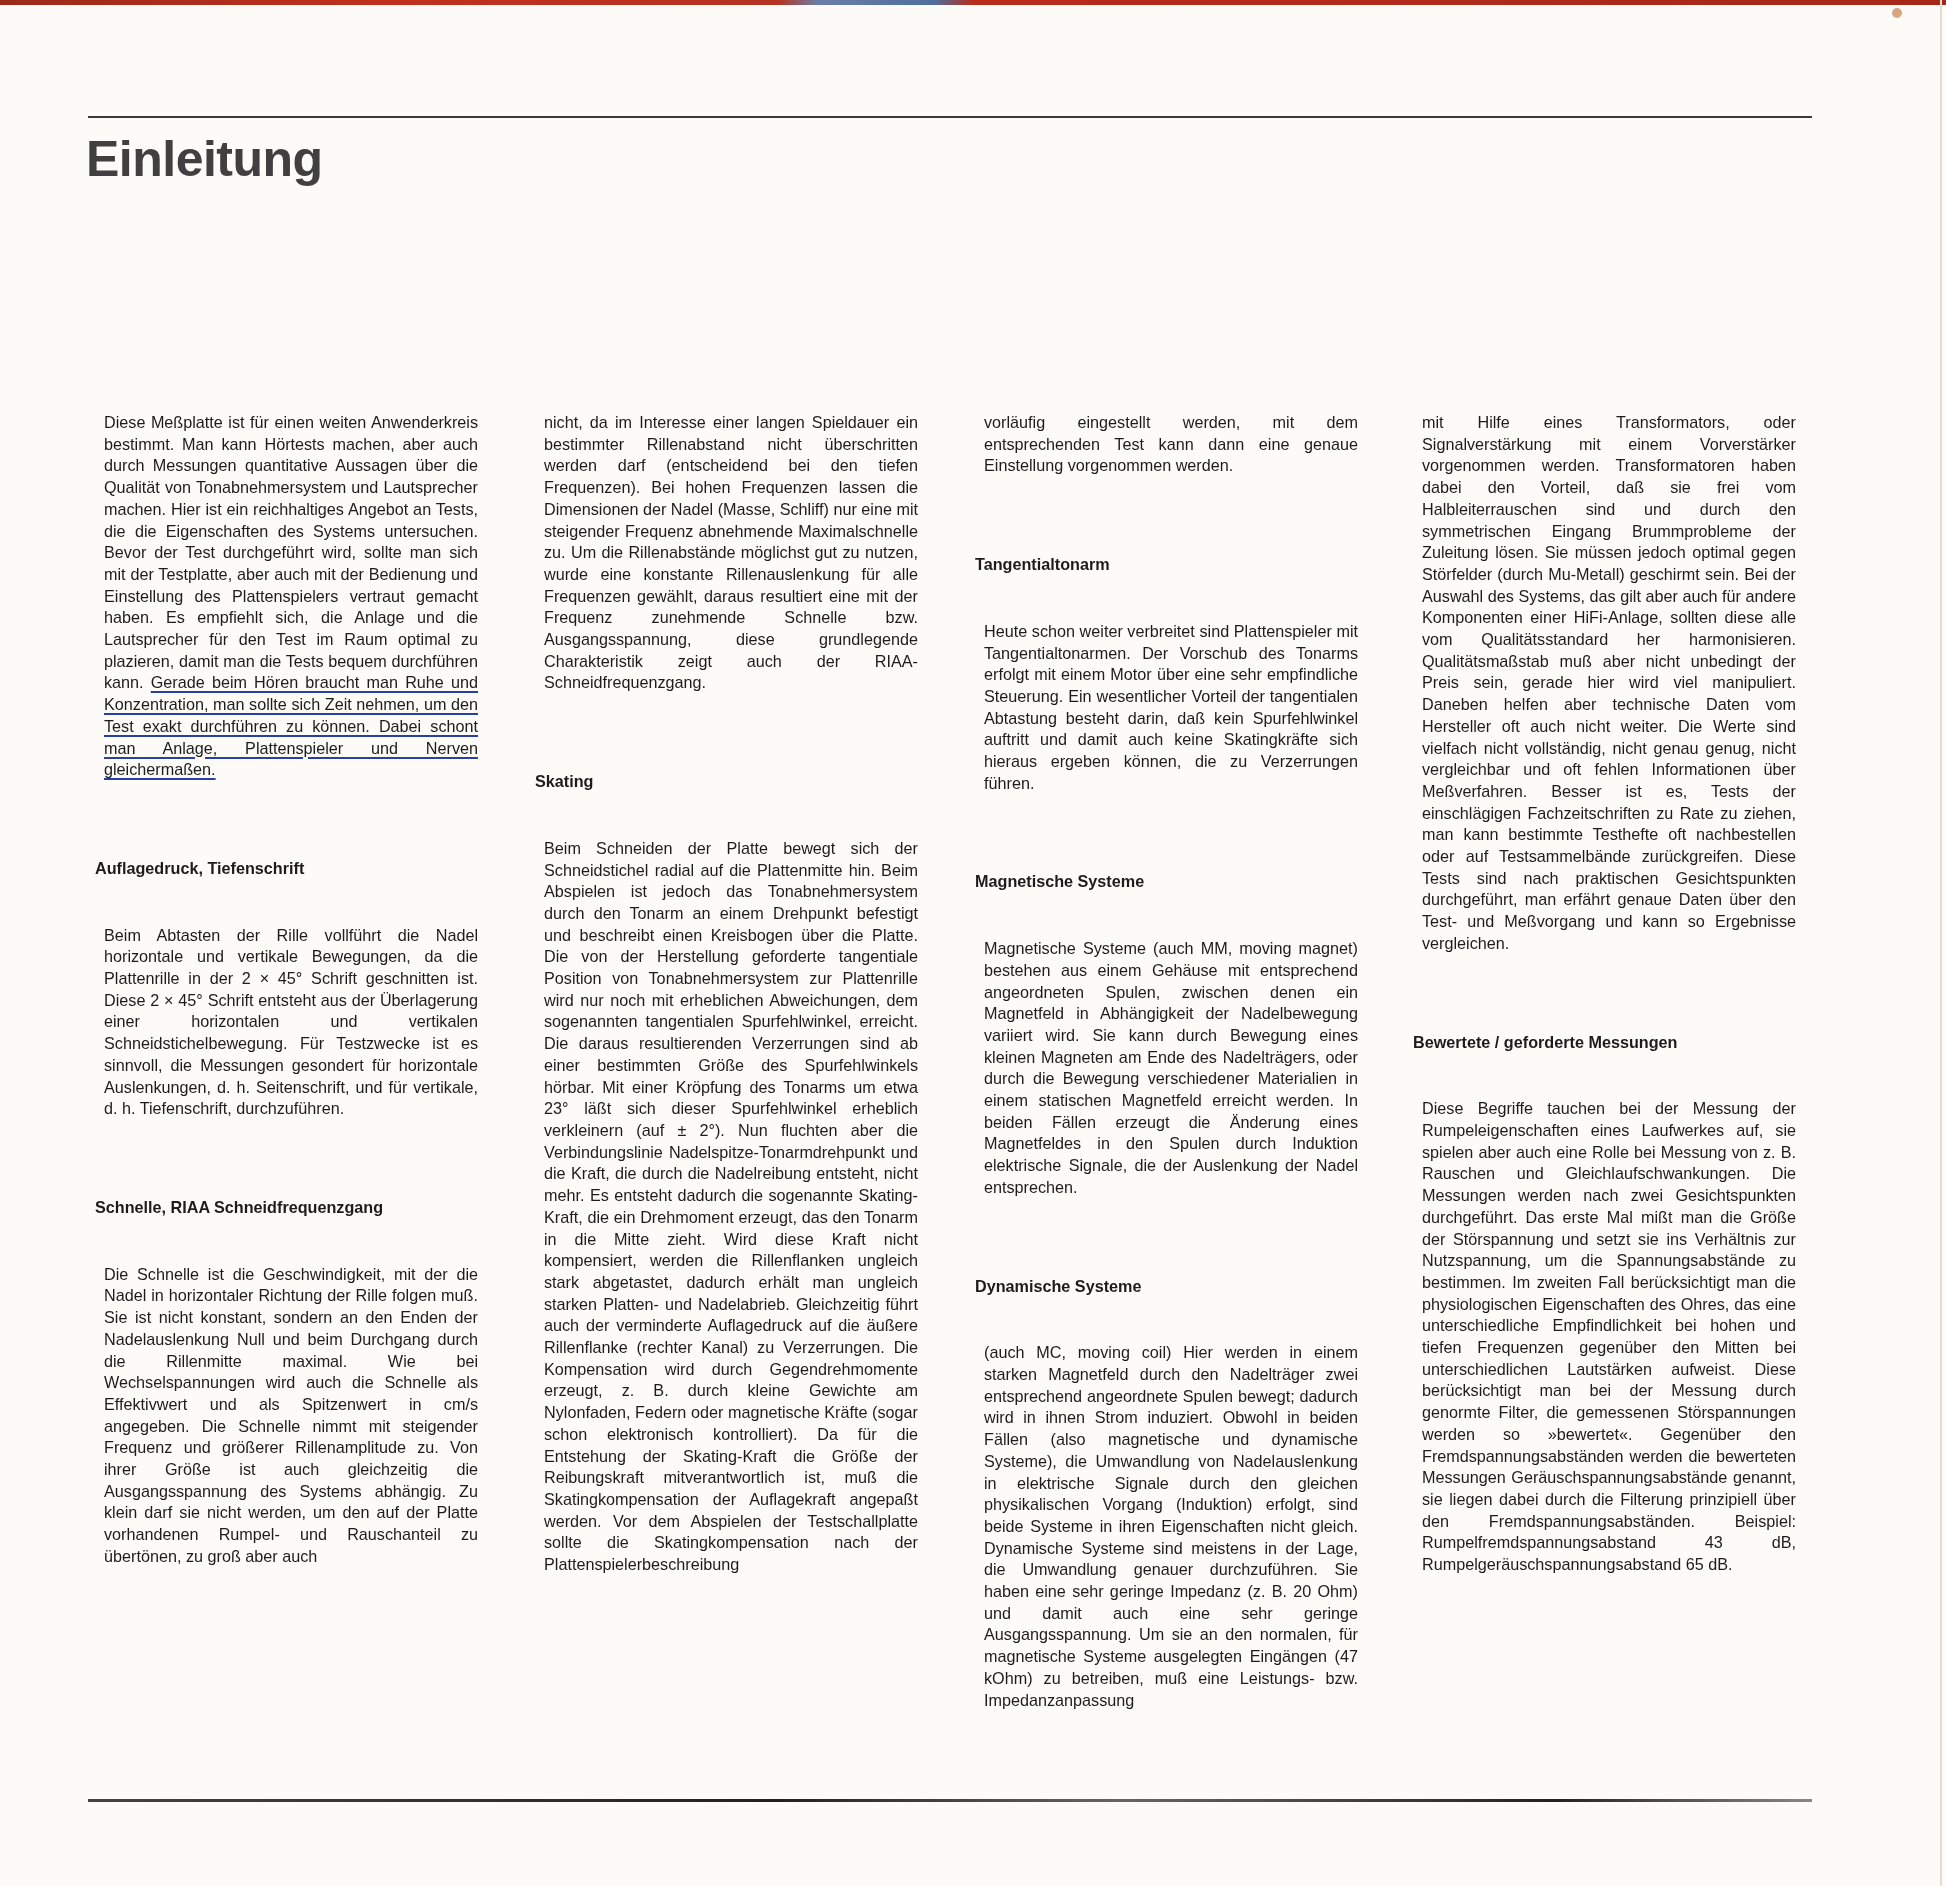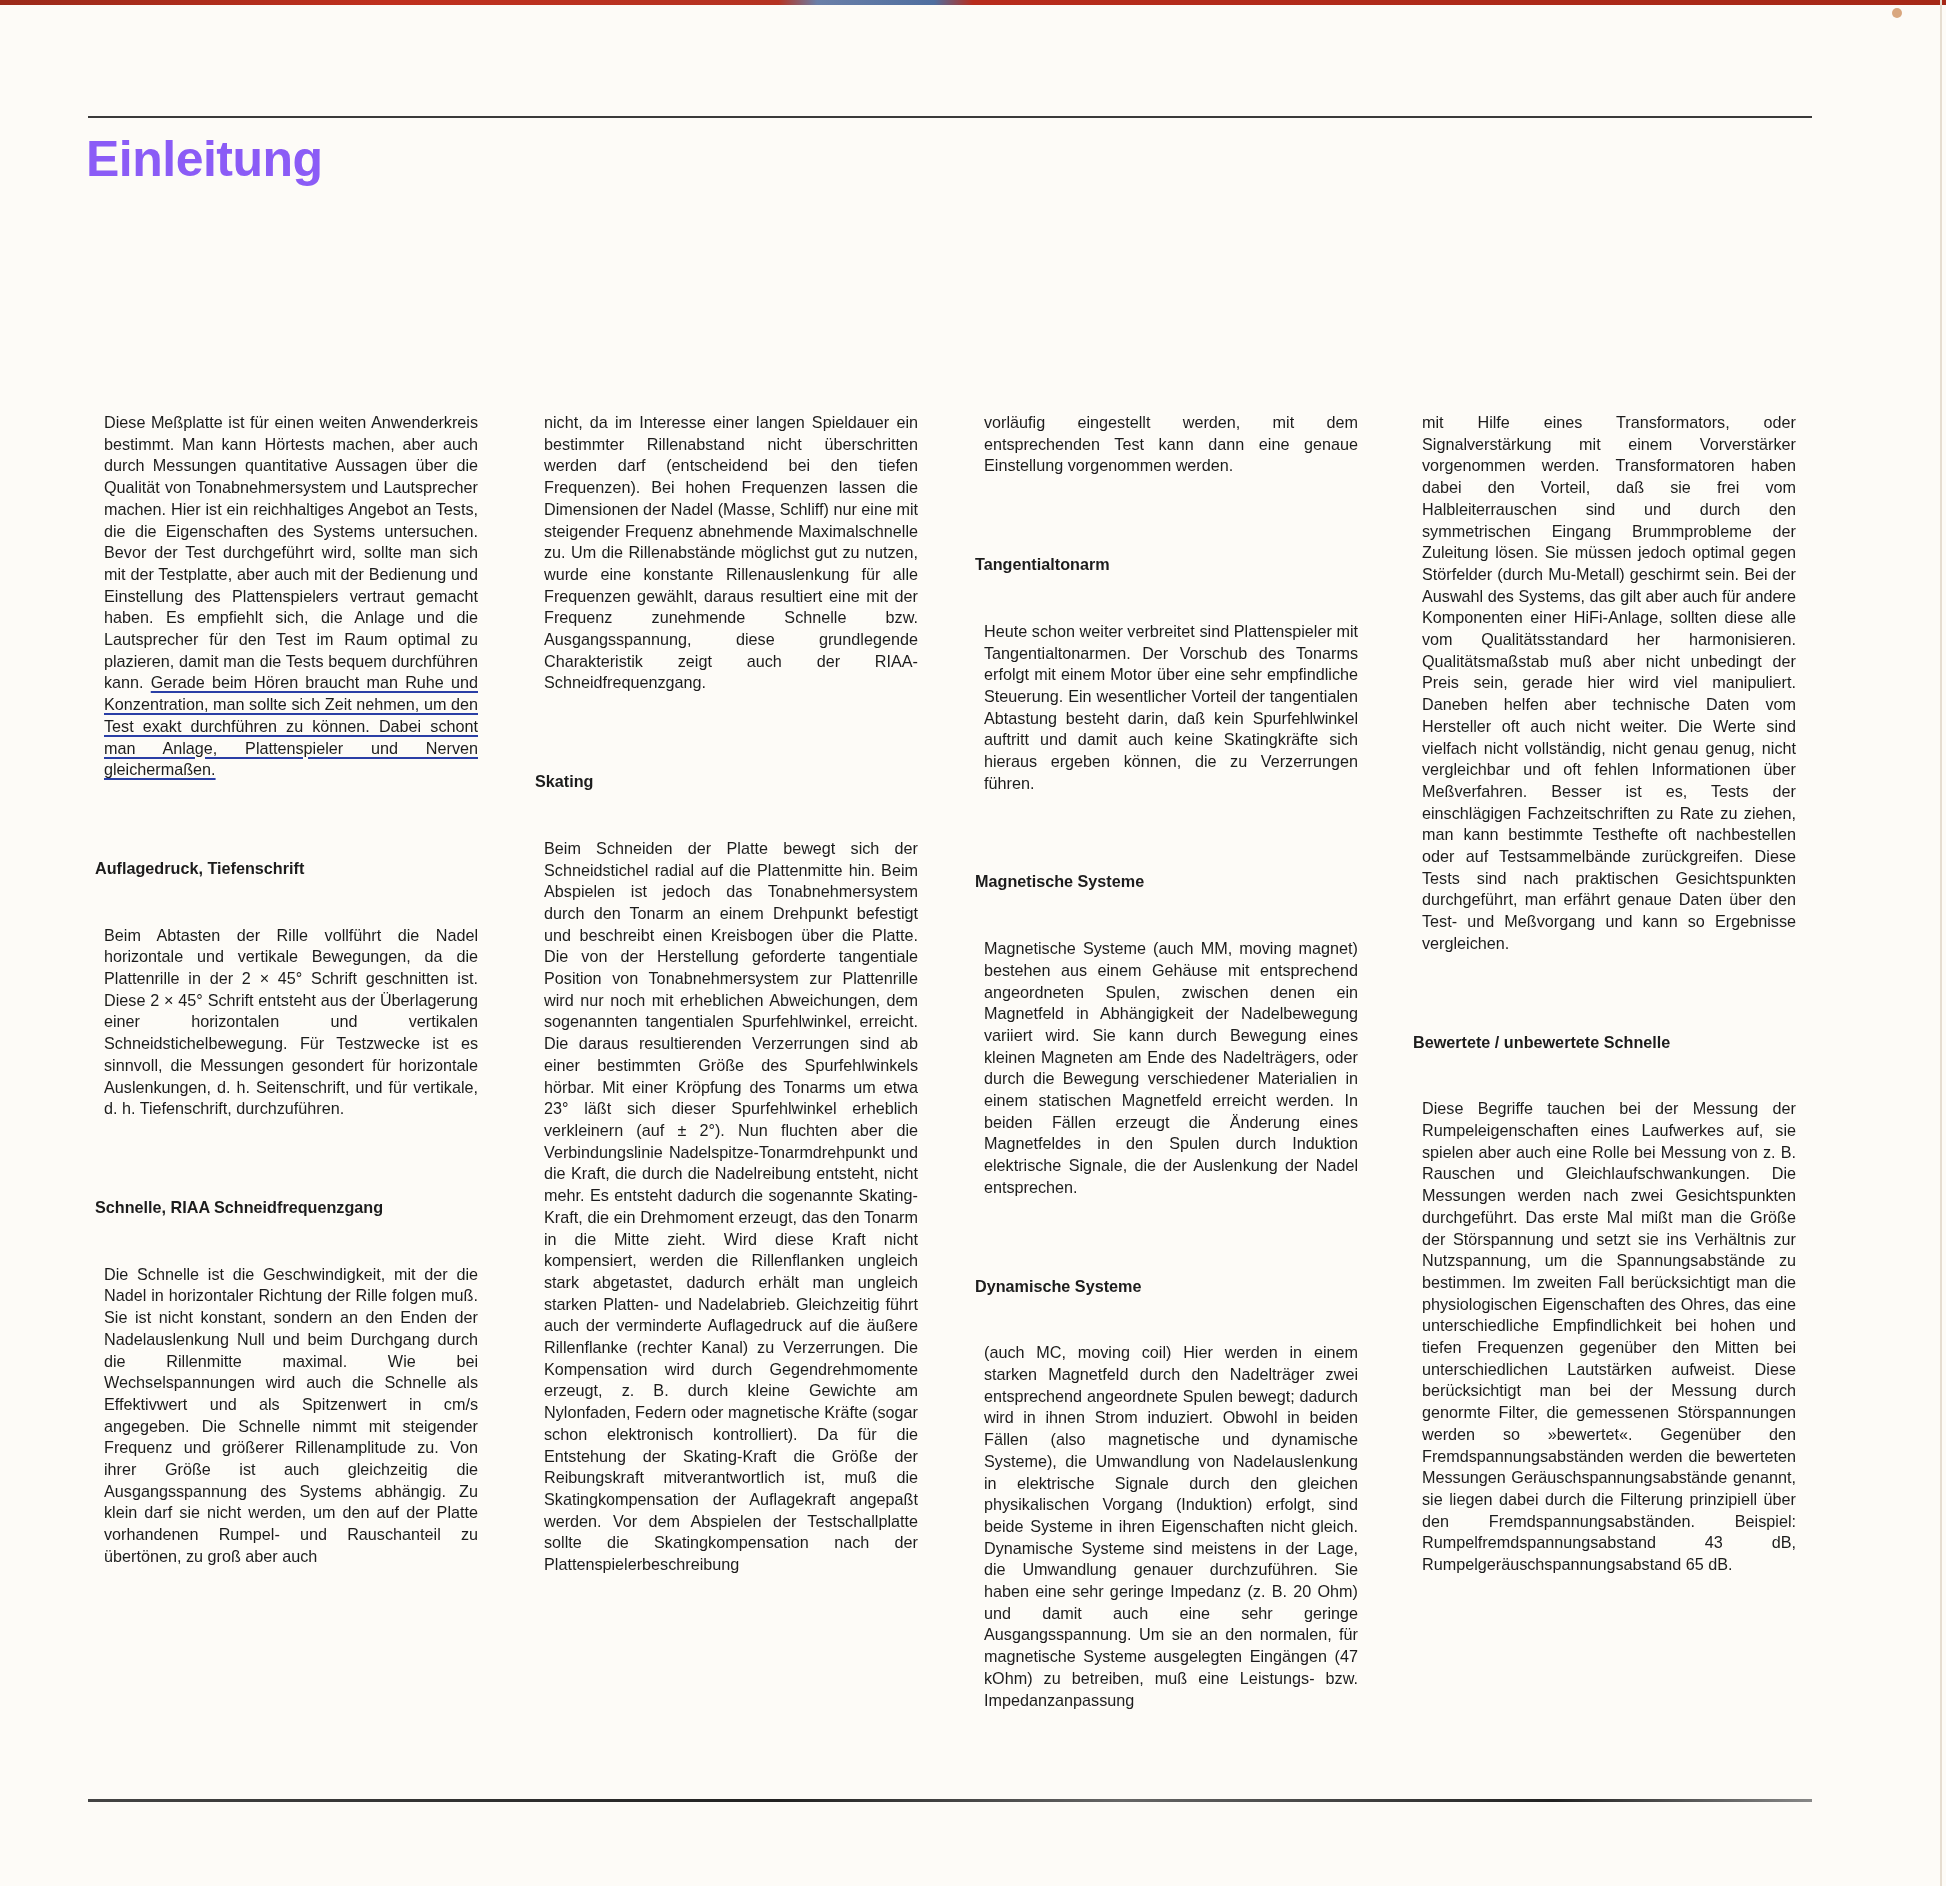--- a/index.html
+++ b/index.html
@@ -23,21 +23,21 @@
     position: absolute; left: 88px; top: 116px; width: 1724px; height: 2px;
     background: #3a3a3a;
   }
   .rule-bottom {
     position: absolute; left: 88px; top: 1799px; width: 1724px; height: 3px;
     background: linear-gradient(90deg, #444 0%, #222 40%, #666 60%, #222 85%, #888 100%);
   }
   .title {
     position: absolute; left: 86px; top: 130px;
     font-size: 50px; font-weight: bold; letter-spacing: -0.5px;
-    color: #8b5cf6;
+    color: #404040;
     margin: 0;
   }
   .columns {
     position: absolute; left: 88px; top: 396px;
     width: 1740px; height: 1380px;
   }
   .col {
     position: absolute; top: 0; width: 406px;
     font-size: 16.2px; line-height: 21.7px;
     text-align: justify;
@@ -108,20 +108,20 @@
     <p>Magnetische Systeme (auch MM, moving magnet) bestehen aus einem Gehäuse mit entsprechend angeordneten Spulen, zwischen denen ein Magnetfeld in Abhängigkeit der Nadelbewegung variiert wird. Sie kann durch Bewegung eines kleinen Magneten am Ende des Nadelträgers, oder durch die Bewegung verschiedener Materialien in einem statischen Magnetfeld erreicht werden. In beiden Fällen erzeugt die Änderung eines Magnetfeldes in den Spulen durch Induktion elektrische Signale, die der Auslenkung der Nadel entsprechen.</p>
     <div class="gap-md"></div>
     <h2>Dynamische Systeme</h2>
     <div class="gap-h"></div>
     <p>(auch MC, moving coil) Hier werden in einem starken Magnetfeld durch den Nadelträger zwei entsprechend angeordnete Spulen bewegt; dadurch wird in ihnen Strom induziert. Obwohl in beiden Fällen (also magnetische und dynamische Systeme), die Umwandlung von Nadelauslenkung in elektrische Signale durch den gleichen physikalischen Vorgang (Induktion) erfolgt, sind beide Systeme in ihren Eigenschaften nicht gleich. Dynamische Systeme sind meistens in der Lage, die Umwandlung genauer durchzuführen. Sie haben eine sehr geringe Impedanz (z. B. 20 Ohm) und damit auch eine sehr geringe Ausgangsspannung. Um sie an den normalen, für magnetische Systeme ausgelegten Eingängen (47 kOhm) zu betreiben, muß eine Leistungs- bzw. Impedanzanpassung</p>
   </div>
 
   <div class="col col4">
     <p>mit Hilfe eines Transformators, oder Signalverstärkung mit einem Vorverstärker vorgenommen werden. Transformatoren haben dabei den Vorteil, daß sie frei vom Halbleiterrauschen sind und durch den symmetrischen Eingang Brummprobleme der Zuleitung lösen. Sie müssen jedoch optimal gegen Störfelder (durch Mu-Metall) geschirmt sein. Bei der Auswahl des Systems, das gilt aber auch für andere Komponenten einer HiFi-Anlage, sollten diese alle vom Qualitätsstandard her harmonisieren. Qualitätsmaßstab muß aber nicht unbedingt der Preis sein, gerade hier wird viel manipuliert. Daneben helfen aber technische Daten vom Hersteller oft auch nicht weiter. Die Werte sind vielfach nicht vollständig, nicht genau genug, nicht vergleichbar und oft fehlen Informationen über Meßverfahren. Besser ist es, Tests der einschlägigen Fachzeitschriften zu Rate zu ziehen, man kann bestimmte Testhefte oft nachbestellen oder auf Testsammelbände zurückgreifen. Diese Tests sind nach praktischen Gesichtspunkten durchgeführt, man erfährt genaue Daten über den Test- und Meßvorgang und kann so Ergebnisse vergleichen.</p>
     <div class="gap-md"></div>
-    <h2>Bewertete / unbewertete Schnelle</h2>
+    <h2>Bewertete / geforderte Messungen</h2>
     <div class="gap-h"></div>
     <p>Diese Begriffe tauchen bei der Messung der Rumpeleigenschaften eines Laufwerkes auf, sie spielen aber auch eine Rolle bei Messung von z. B. Rauschen und Gleichlaufschwankungen. Die Messungen werden nach zwei Gesichtspunkten durchgeführt. Das erste Mal mißt man die Größe der Störspannung und setzt sie ins Verhältnis zur Nutzspannung, um die Spannungsabstände zu bestimmen. Im zweiten Fall berücksichtigt man die physiologischen Eigenschaften des Ohres, das eine unterschiedliche Empfindlichkeit bei hohen und tiefen Frequenzen gegenüber den Mitten bei unterschiedlichen Lautstärken aufweist. Diese berücksichtigt man bei der Messung durch genormte Filter, die gemessenen Störspannungen werden so »bewertet«. Gegenüber den Fremdspannungsabständen werden die bewerteten Messungen Geräuschspannungsabstände genannt, sie liegen dabei durch die Filterung prinzipiell über den Fremdspannungsabständen. Beispiel: Rumpelfremdspannungsabstand 43 dB, Rumpelgeräuschspannungsabstand 65 dB.</p>
   </div>
 
 </div>
 
 <div class="rule-bottom"></div>
 
 </body></html>

